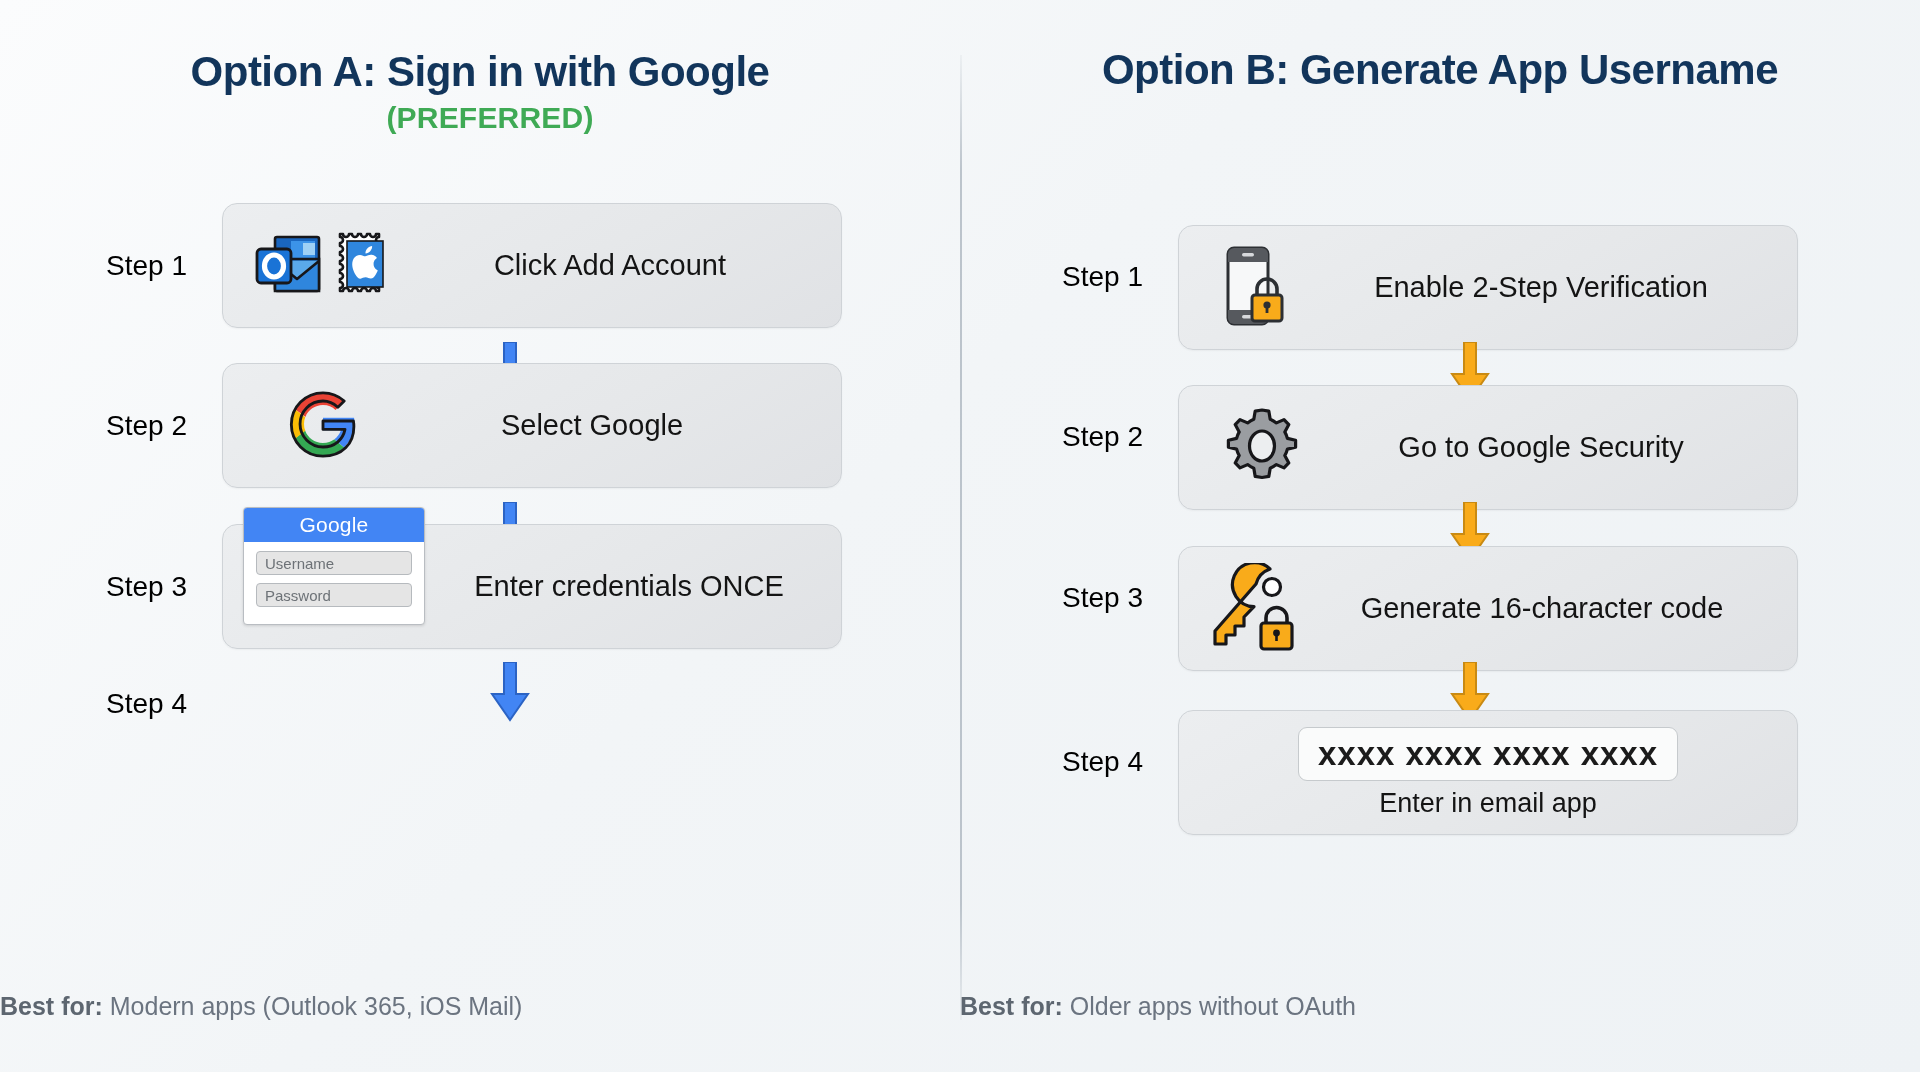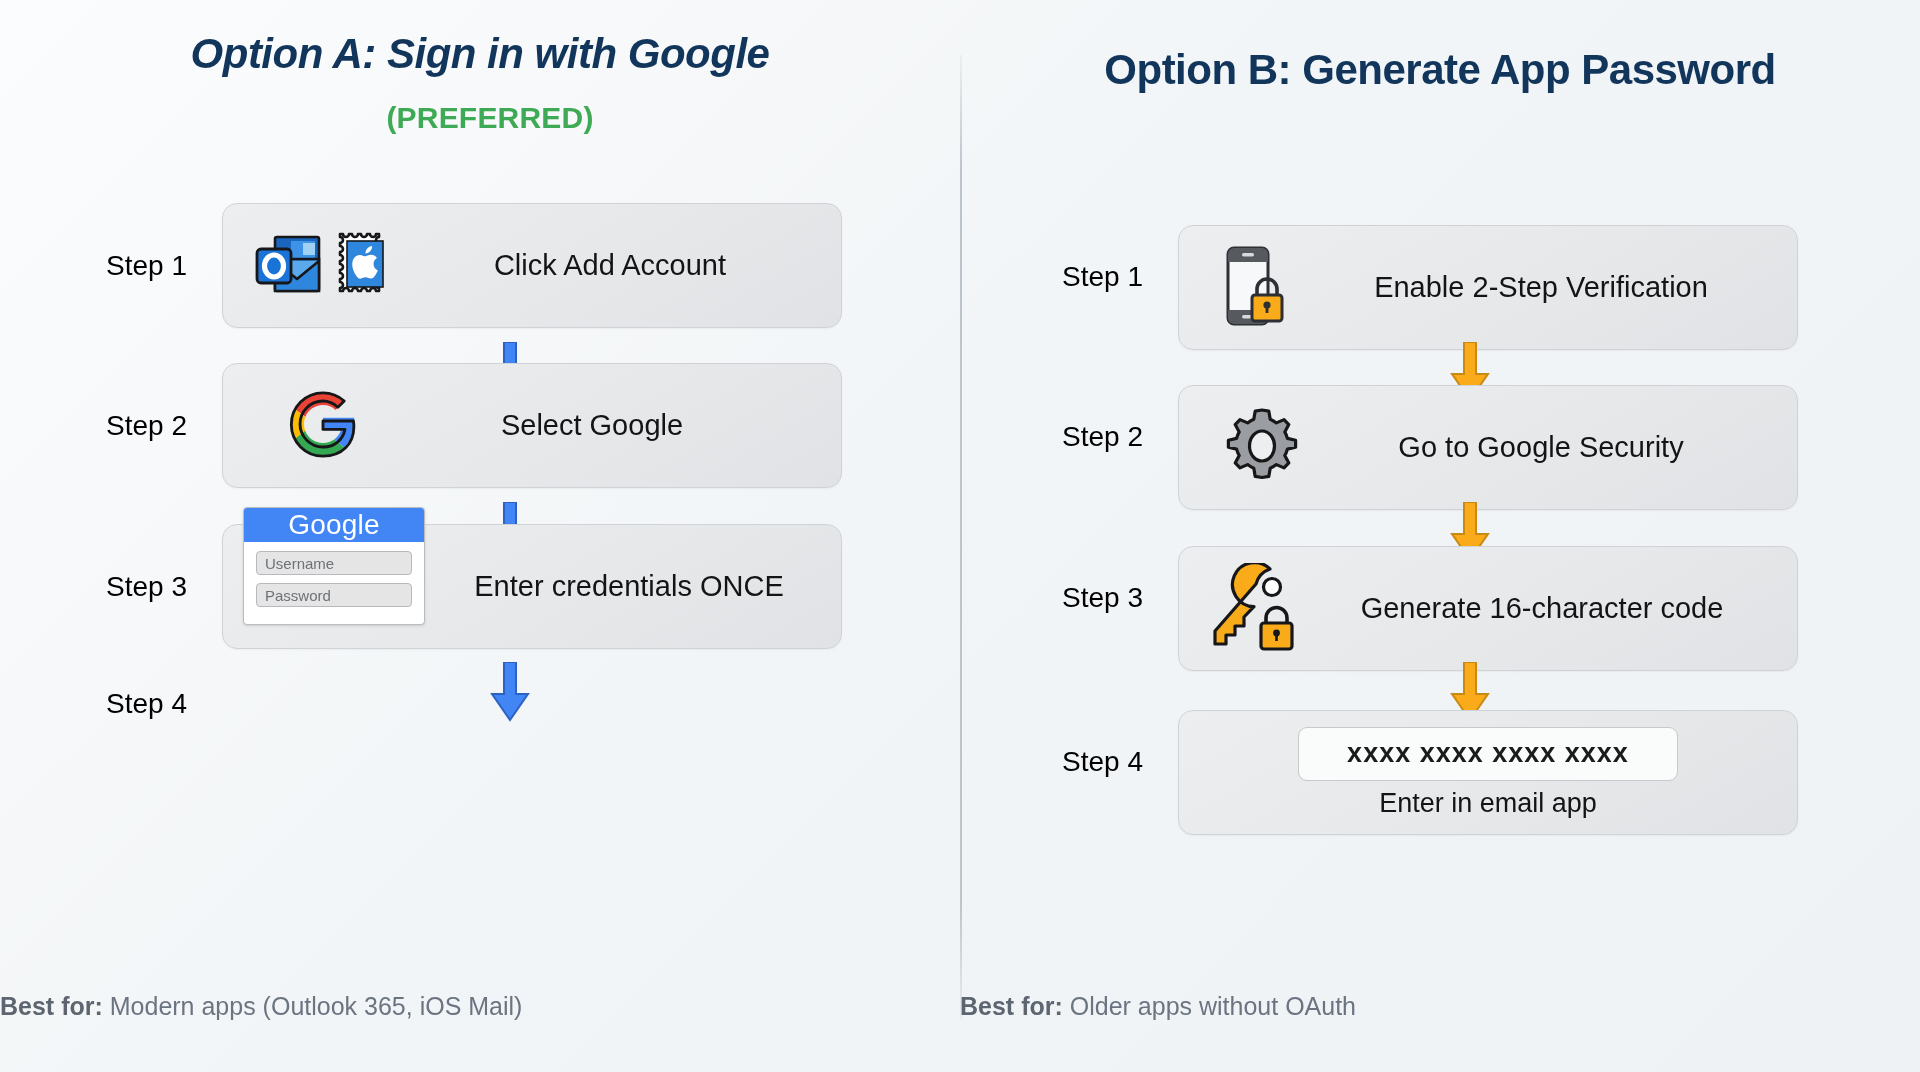--- a/index.html
+++ b/index.html
@@ -52,21 +52,21 @@
     position: absolute;
     left: 0;
     width: 960px;
     text-align: center;
     font-size: 42px;
     font-weight: bold;
     color: #12355b;
     letter-spacing: -0.5px;
     white-space: nowrap;
   }
-  .column.left  .title { top: 30px; font-style: italic; }
+  .column.left  .title { top: 48px; }
   .column.right .title { top: 46px; }
 
   .subtitle {
     position: absolute;
     left: 0;
     top: 101px;
     width: 960px;
     text-align: center;
     font-size: 30px;
     font-weight: bold;
@@ -141,21 +141,21 @@
     background: #ffffff;
     border: 1.5px solid #b9bdc2;
     border-radius: 4px;
     overflow: hidden;
     box-shadow: 0 1px 3px rgba(0,0,0,0.13);
   }
   .google-card-header {
     height: 34px;
     background: #4285f4;
     color: #ffffff;
-    font-size: 28px;
+    font-size: 21px;
     display: flex;
     align-items: center;
     justify-content: center;
     letter-spacing: 0.2px;
   }
   .google-card-body {
     padding: 9px 12px 0 12px;
   }
   .cred-field {
     height: 24px;
@@ -182,21 +182,21 @@
   }
   .code-field {
     width: 380px;
     height: 54px;
     background: #fafbfb;
     border: 1.5px solid #c6cacd;
     border-radius: 9px;
     display: flex;
     align-items: center;
     justify-content: center;
-    font-size: 27px;
+    font-size: 33px;
     font-weight: bold;
     color: #1b1b1b;
     letter-spacing: 1px;
   }
   .code-caption {
     font-size: 27px;
     color: #141414;
   }
 
   
@@ -315,21 +315,21 @@
       <div class="step-label">Step 4</div>
     </div>
 
     <div class="footer">
       <span class="lead">Best for:</span><span> Modern apps (Outlook 365, iOS Mail)</span>
     </div>
   </div>
 
   <div class="column right">
 
-    <div class="title">Option B: Generate App Password</div>
+    <div class="title">Option B: Generate App Username</div>
 
     <div class="step-row" style="top:203px;">
       <div class="step-label">Step 1</div>
       <div class="step-box">
         <div class="box-icon" style="margin-left:32px;">
           <span>
             <svg width="92" height="92" viewBox="0 0 92 92">
               <rect x="17" y="8" width="40" height="76" rx="6" fill="#f7f8f9" stroke="#2c2f33" stroke-width="3"></rect>
               <path d="M17 14 a6 6 0 0 1 6 -6 h28 a6 6 0 0 1 6 6 v8 h-40 Z" fill="#56595e"></path>
               <path d="M17 70 h40 v8 a6 6 0 0 1 -6 6 h-28 a6 6 0 0 1 -6 -6 Z" fill="#56595e"></path>

